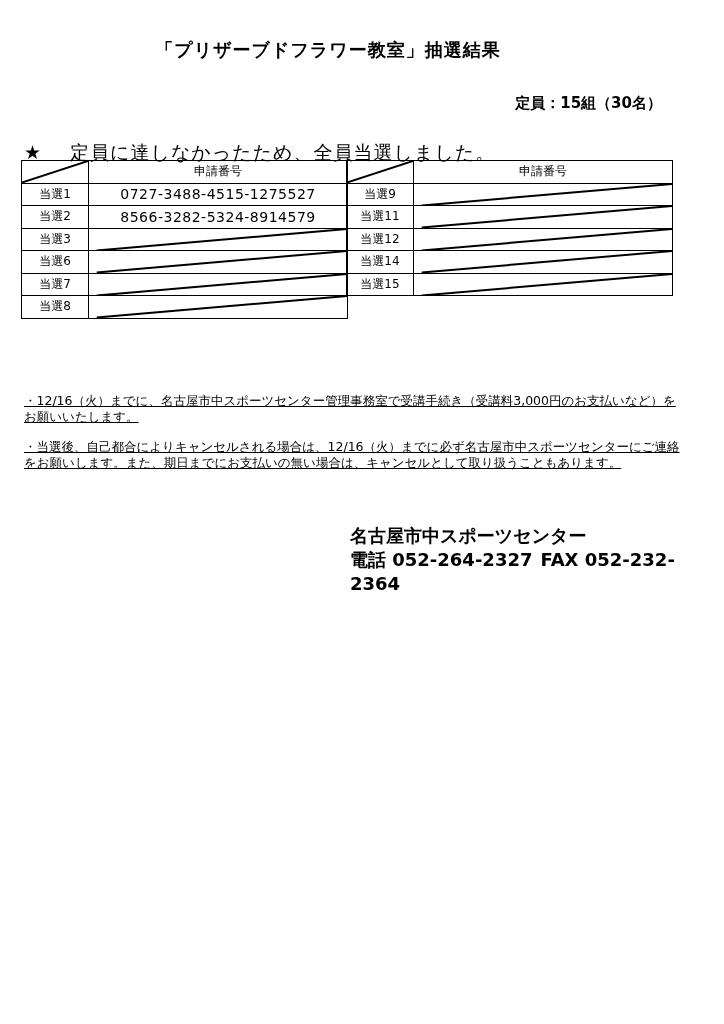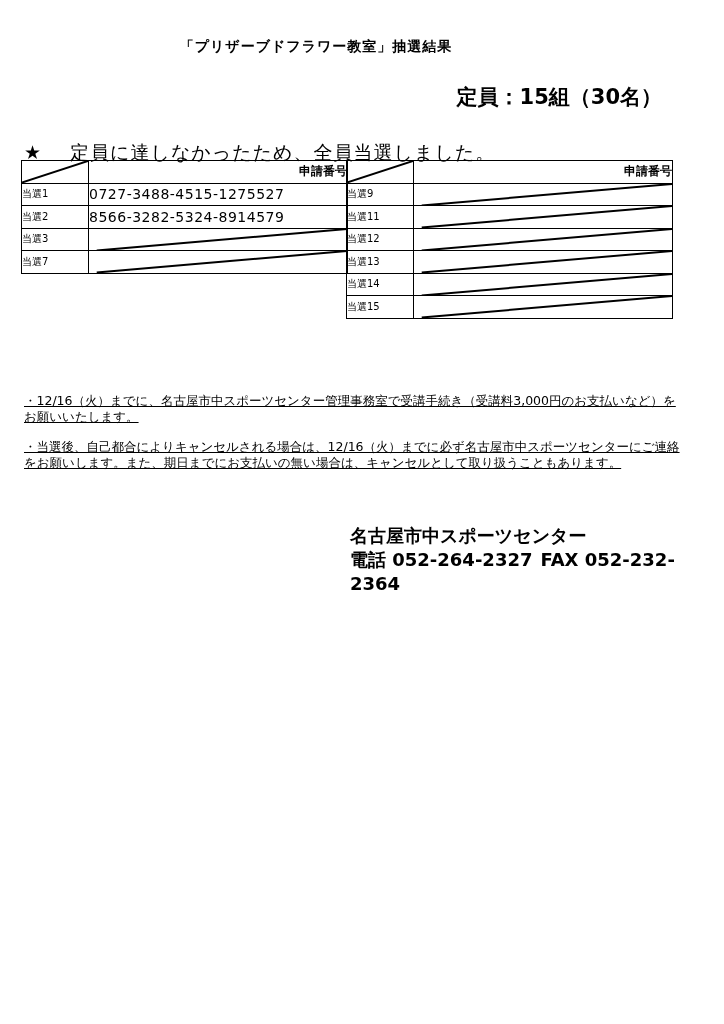--- a/index.html
+++ b/index.html
@@ -10,33 +10,33 @@
     body {
       width: 724px;
       height: 1024px;
       position: relative;
       overflow: hidden;
       font-family: "DejaVu Sans", "Liberation Sans", sans-serif;
       color: #000;
     }
     .title {
       position: absolute;
-      left: 0;
+      left: 12px;
       width: 632px;
       top: 38px;
       text-align: center;
-      font-size: 14px;
+      font-size: 18px;
       font-weight: bold;
       letter-spacing: 1px;
     }
     .capacity {
       position: absolute;
       right: 62px;
-      top: 83px;
-      font-size: 21px;
+      top: 94px;
+      font-size: 15px;
       font-weight: bold;
     }
     .notice {
       position: absolute;
       left: 24px;
       top: 116px;
       font-size: 19px;
       letter-spacing: 1px;
       margin-top: 24px;
     }
@@ -51,29 +51,30 @@
       table-layout: fixed;
     }
     table.result td, table.result th {
       border: 1.6px solid #000;
       padding: 0;
       height: 21.5px;
       position: relative;
       font-weight: normal;
     }
     table.result th.head-num {
-      font-weight: bold;
+      font-weight: normal;
       font-size: 12px;
-      text-align: right;
+      text-align: center;
     }
     table.result td.label {
-      text-align: left;
-      font-size: 10px;
+      text-align: center;
+      font-size: 12px;
     }
     table.result td.num {
+      text-align: center;
       font-size: 14px;
       letter-spacing: 0.5px;
     }
     .diag {
       position: absolute;
       inset: 0;
       width: 100%;
       height: 100%;
       display: block;
     }
@@ -139,21 +140,37 @@
       </tr>
       <tr>
         <td class="label">当選3</td>
         <td class="num">
           <svg class="diag" viewBox="0 0 100 100" preserveAspectRatio="none">
             <line x1="3" y1="100" x2="100" y2="0" stroke="#000" stroke-width="2" vector-effect="non-scaling-stroke"></line>
           </svg>
         </td>
       </tr>
       <tr>
+        <td class="label">当選6</td>
+        <td class="num">
+          <svg class="diag" viewBox="0 0 100 100" preserveAspectRatio="none">
+            <line x1="3" y1="100" x2="100" y2="0" stroke="#000" stroke-width="2" vector-effect="non-scaling-stroke"></line>
+          </svg>
+        </td>
+      </tr>
+      <tr>
         <td class="label">当選7</td>
+        <td class="num">
+          <svg class="diag" viewBox="0 0 100 100" preserveAspectRatio="none">
+            <line x1="3" y1="100" x2="100" y2="0" stroke="#000" stroke-width="2" vector-effect="non-scaling-stroke"></line>
+          </svg>
+        </td>
+      </tr>
+      <tr>
+        <td class="label">当選8</td>
         <td class="num">
           <svg class="diag" viewBox="0 0 100 100" preserveAspectRatio="none">
             <line x1="3" y1="100" x2="100" y2="0" stroke="#000" stroke-width="2" vector-effect="non-scaling-stroke"></line>
           </svg>
         </td>
       </tr>
     </tbody>
 </table>
 
 <table class="result" id="tbl-right">
@@ -190,28 +207,20 @@
       </tr>
       <tr>
         <td class="label">当選12</td>
         <td class="num">
           <svg class="diag" viewBox="0 0 100 100" preserveAspectRatio="none">
             <line x1="3" y1="100" x2="100" y2="0" stroke="#000" stroke-width="2" vector-effect="non-scaling-stroke"></line>
           </svg>
         </td>
       </tr>
       <tr>
-        <td class="label">当選13</td>
-        <td class="num">
-          <svg class="diag" viewBox="0 0 100 100" preserveAspectRatio="none">
-            <line x1="3" y1="100" x2="100" y2="0" stroke="#000" stroke-width="2" vector-effect="non-scaling-stroke"></line>
-          </svg>
-        </td>
-      </tr>
-      <tr>
         <td class="label">当選14</td>
         <td class="num">
           <svg class="diag" viewBox="0 0 100 100" preserveAspectRatio="none">
             <line x1="3" y1="100" x2="100" y2="0" stroke="#000" stroke-width="2" vector-effect="non-scaling-stroke"></line>
           </svg>
         </td>
       </tr>
       <tr>
         <td class="label">当選15</td>
         <td class="num">

